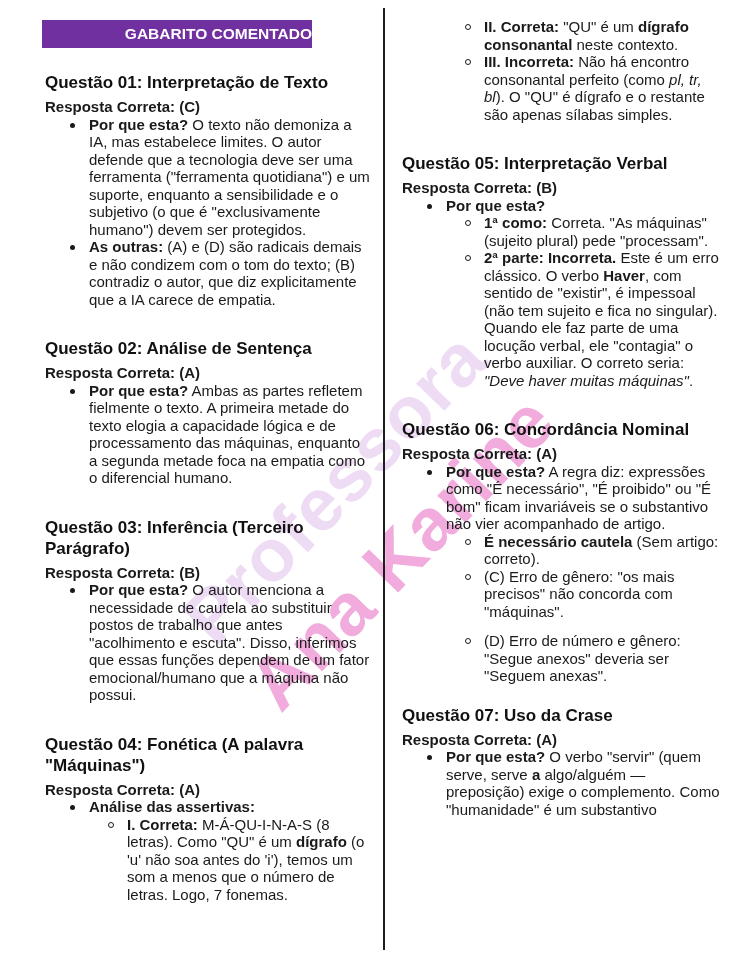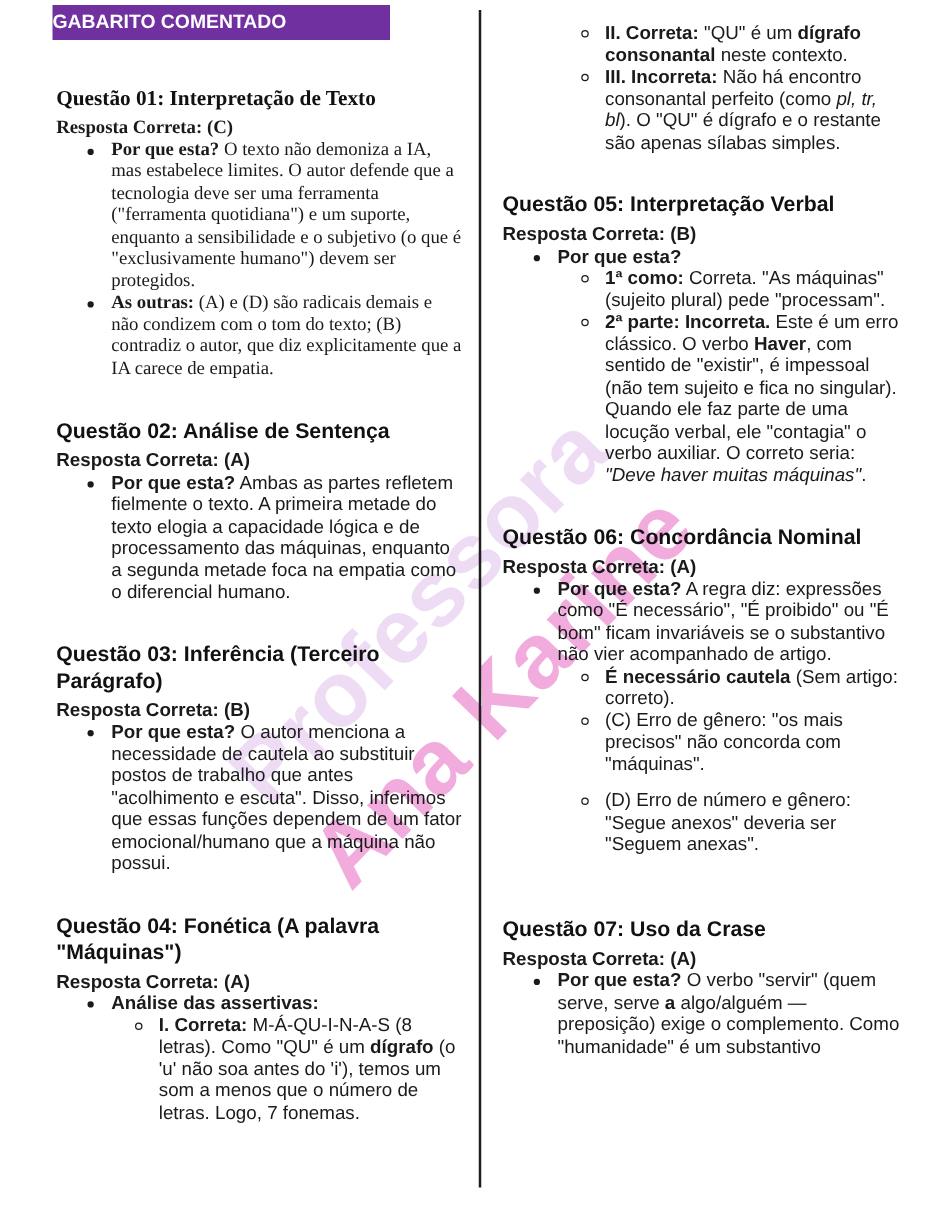--- a/index.html
+++ b/index.html
@@ -8,26 +8,26 @@
   .watermark{position:absolute;left:368px;top:520px;
         transform:translate(-50%,-50%) rotate(-46deg);
         text-align:center;font-weight:bold;white-space:nowrap;z-index:0;
         font-size:74px;line-height:93px;letter-spacing:1px;}
   .wm-line1{color:#eedcf5;}
   .wm-line2{color:#f2abdd;}
   .divider{position:absolute;left:383px;top:8px;width:2px;height:942px;background:#1e1e1e;z-index:2;}
   .col{position:absolute;top:0;z-index:1;font-size:15px;line-height:17.5px;}
   .col-left{left:45px;width:325px;}
   .col-right{left:402px;width:323px;}
-  .banner{margin-top:4px;margin-left:-3px;width:270px;height:28px;line-height:28px;
-        background:#7030a0;color:#ffffff;text-align:left;font-weight:bold;font-size:15.5px;}
+  .banner{margin-top:20px;margin-left:-3px;width:270px;height:28px;line-height:28px;
+        background:#7030a0;color:#ffffff;text-align:right;font-weight:bold;font-size:15.5px;}
   .question{margin-top:30px;}
-  .question.first{margin-top:36px;font-family:Liberation Serif, serif;}
+  .question.first{margin-top:24px;}
   .question.continuation{margin-top:18px;}
-  .question.gap{margin-top:48px;}
+  .question.gap{margin-top:20px;}
   .q-title{font-weight:bold;font-size:17px;line-height:21px;color:#111111;}
   .answer{font-weight:bold;margin-top:5px;}
   .item{position:relative;}
   .item.lvl1{padding-left:44px;}
   .item.lvl2{padding-left:82px;}
   .item.spaced{margin-top:12px;}
   .b1{position:absolute;left:25px;top:7px;width:5px;height:5px;border-radius:50%;background:#1a1a1a;}
   .b2{position:absolute;left:63px;top:6px;width:6px;height:6px;border-radius:50%;
       border:1.2px solid #1a1a1a;box-sizing:border-box;background:transparent;}
   .s-b{font-weight:bold;}

